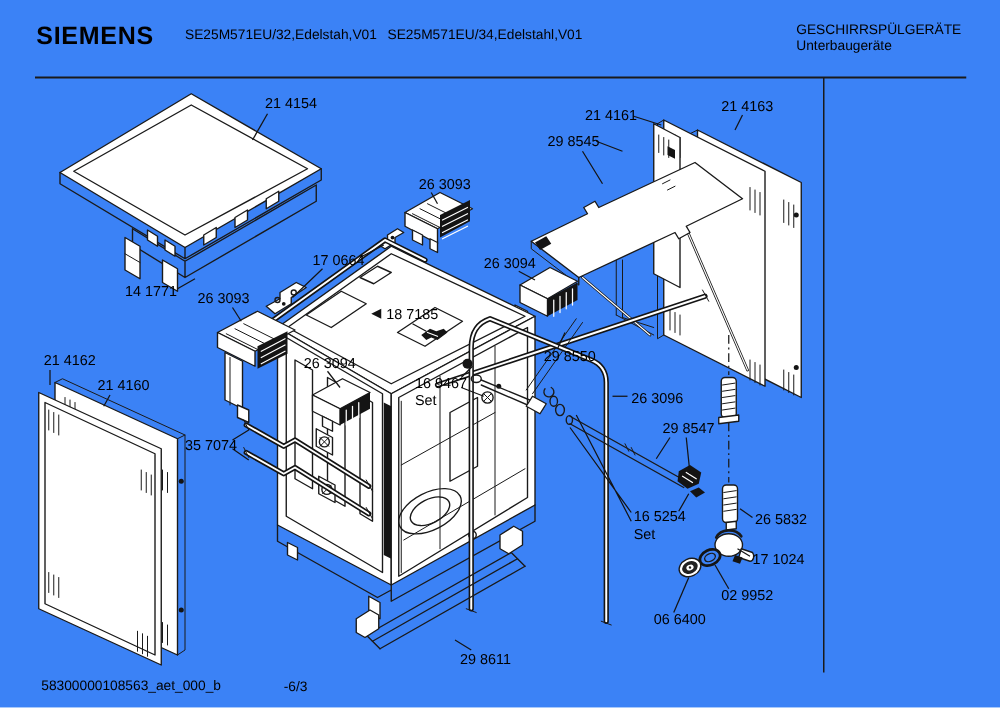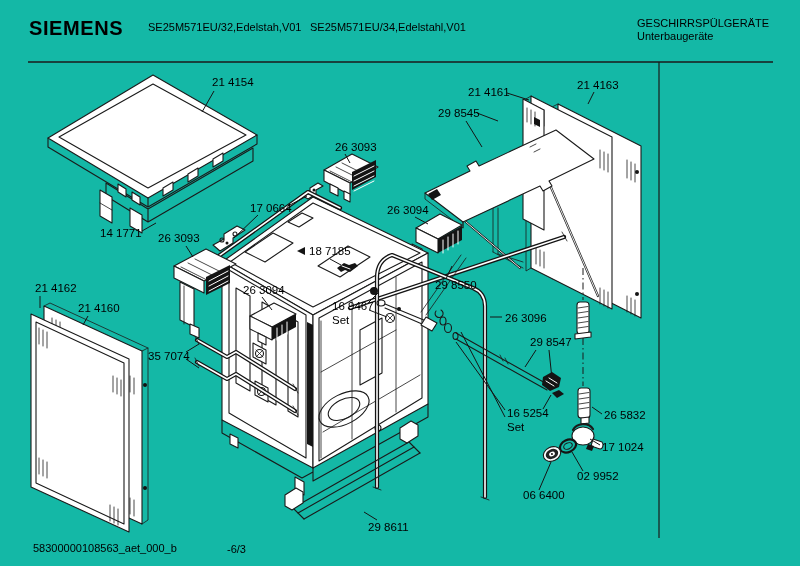--- a/index.html
+++ b/index.html
@@ -1,16 +1,16 @@
 <!DOCTYPE html>
 <html><head>
 <meta charset="utf-8">
 <style>
   html,body{margin:0;padding:0;background:#fff;}
-  .page{position:relative;width:800px;height:566px;background:#14b8a6;overflow:hidden;
+  .page{position:relative;width:800px;height:566px;background:#3b82f6;overflow:hidden;
         font-family:"Liberation Sans",sans-serif;}
   svg{position:absolute;left:0;top:0;}
   .s{stroke:#1a1a1a;fill:none;stroke-width:1.1;stroke-linejoin:round;stroke-linecap:round}
   .sw{stroke:#1a1a1a;fill:#fff;stroke-width:1.1;stroke-linejoin:round}
   .sb{fill:#141414;stroke:none}
   .wl{stroke:#fff;fill:none;stroke-width:1;stroke-linecap:round}
   .tube{stroke:#141414;fill:none;stroke-width:4.2;stroke-linecap:round;stroke-linejoin:round}
   .core{stroke:#fff;fill:none;stroke-width:1.6;stroke-linecap:round;stroke-linejoin:round}
   .thin{stroke:#1a1a1a;fill:none;stroke-width:.8;stroke-linecap:round}
   .dbl{stroke:#1a1a1a;fill:none;stroke-width:2.2;stroke-linecap:round}

